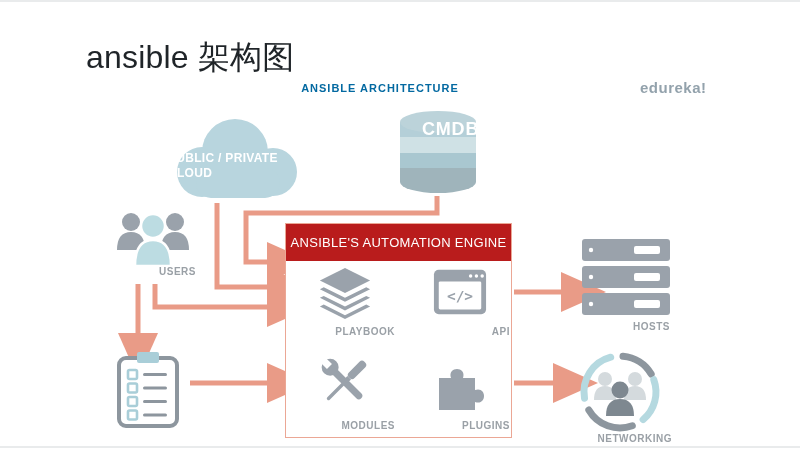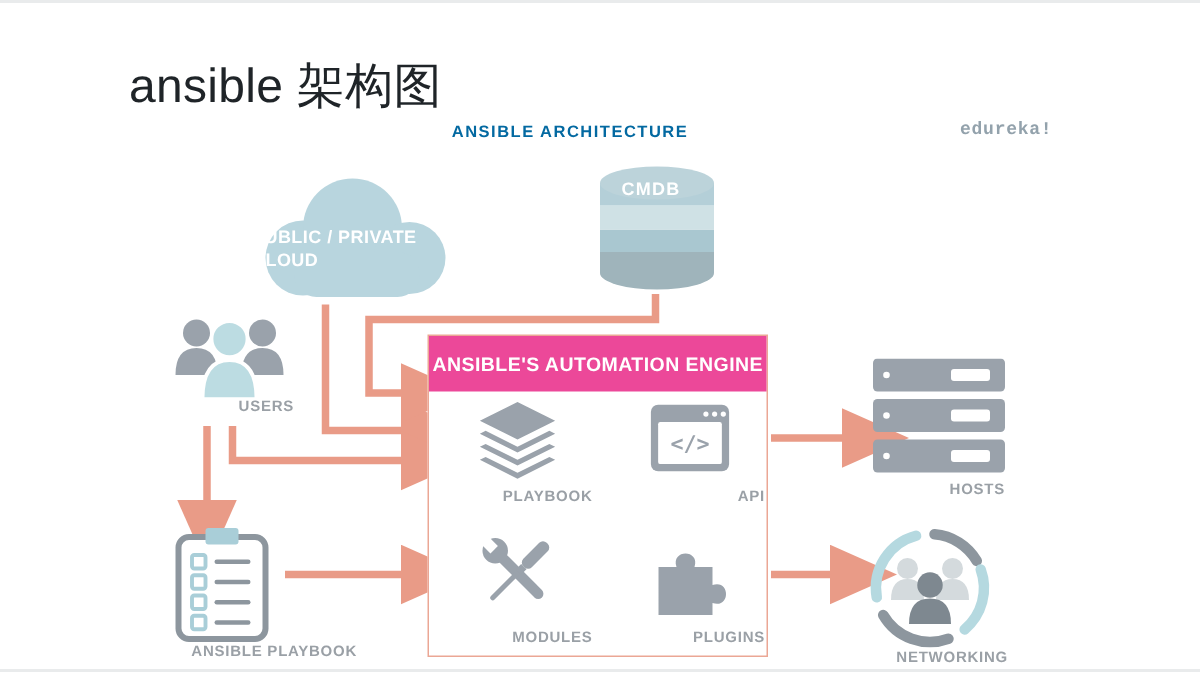--- a/index.html
+++ b/index.html
@@ -2,33 +2,33 @@
 <html><head>
 <meta charset="utf-8">
 <style>
   html,body{margin:0;padding:0;background:#fff;}
   .stage{position:relative;width:800px;height:450px;background:#ffffff;overflow:hidden;
          font-family:"Liberation Sans",sans-serif;}
   .hline{position:absolute;left:0;width:800px;height:2px;background:#e9ebec;}
   .page-title{position:absolute;left:42px;top:36px;font-size:32px;font-weight:500;color:#1f2428;letter-spacing:.2px;margin-left:44px;}
   .diagram-title{position:absolute;left:255px;top:82px;width:250px;text-align:center;
                  font-size:11px;font-weight:bold;color:#0369a1;letter-spacing:1px;}
-  .logo{position:absolute;left:640px;top:79px;font-family:Liberation Mono, monospace;
-        font-size:12px;font-weight:bold;color:#93a2ac;letter-spacing:.5px;}
+  .logo{position:absolute;left:640px;top:79px;font-family:Liberation Sans, sans-serif;
+        font-size:15px;font-weight:bold;color:#93a2ac;letter-spacing:.5px;}
   .node{position:absolute;}
   .nlabel{position:absolute;text-align:right;font-size:10px;font-weight:bold;
           color:#9aa0a6;letter-spacing:.5px;}
   .cloud-label{position:absolute;left:168px;top:151px;width:140px;text-align:left;
                color:#fff;font-size:12px;font-weight:bold;line-height:15px;letter-spacing:.3px;}
-  .cmdb-label{position:absolute;left:395px;top:119px;width:78px;text-align:center;
-              color:#fff;font-size:12px;font-weight:bold;letter-spacing:.8px;}
+  .cmdb-label{position:absolute;left:422px;top:119px;width:78px;
+              color:#fff;font-size:18px;font-weight:bold;letter-spacing:.8px;}
   .engine{position:absolute;left:285px;top:223px;width:227px;height:215px;
           border:1px solid #eba795;background:#fff;box-sizing:border-box;}
-  .engine-header{height:37px;line-height:37px;background:#ec4899;color:#fff;text-align:center;
-                 font-size:13px;font-weight:bold;letter-spacing:.3px;}
+  .engine-header{height:37px;line-height:37px;background:#b91c1c;color:#fff;text-align:center;
+                 font-size:13px;font-weight:normal;letter-spacing:.3px;}
   svg{display:block;}
 </style>
 </head>
 <body>
 
 <div class="stage">
 
   <div class="hline" style="top:0;"></div>
   <div class="hline" style="top:446px;"></div>
 
@@ -99,21 +99,20 @@
       <rect x="13" y="47" width="9" height="9" rx="1.5"></rect>
       <rect x="13" y="60.5" width="9" height="9" rx="1.5"></rect>
     </g>
     <g fill="#8d969e">
       <rect x="28" y="23" width="24" height="3" rx="1.5"></rect>
       <rect x="28" y="36.5" width="24" height="3" rx="1.5"></rect>
       <rect x="28" y="50" width="24" height="3" rx="1.5"></rect>
       <rect x="28" y="63.5" width="24" height="3" rx="1.5"></rect>
     </g>
   </svg>
-  <div class="nlabel" style="left:58px;top:429px;width:180px;">ANSIBLE PLAYBOOK</div>
 
   <div class="engine">
     <div class="engine-header">ANSIBLE'S AUTOMATION ENGINE</div>
   </div>
 
   <svg class="node" style="left:314px;top:266px;" width="62" height="56" viewBox="0 0 64 58">
     <g fill="#9aa2ab">
       <path d="M32 2 L58 15 L32 28 L6 15 Z"></path>
       <path d="M6 24 L10 22 L32 33 L54 22 L58 24 L32 37 Z"></path>
       <path d="M6 33 L10 31 L32 42 L54 31 L58 33 L32 46 Z"></path>

